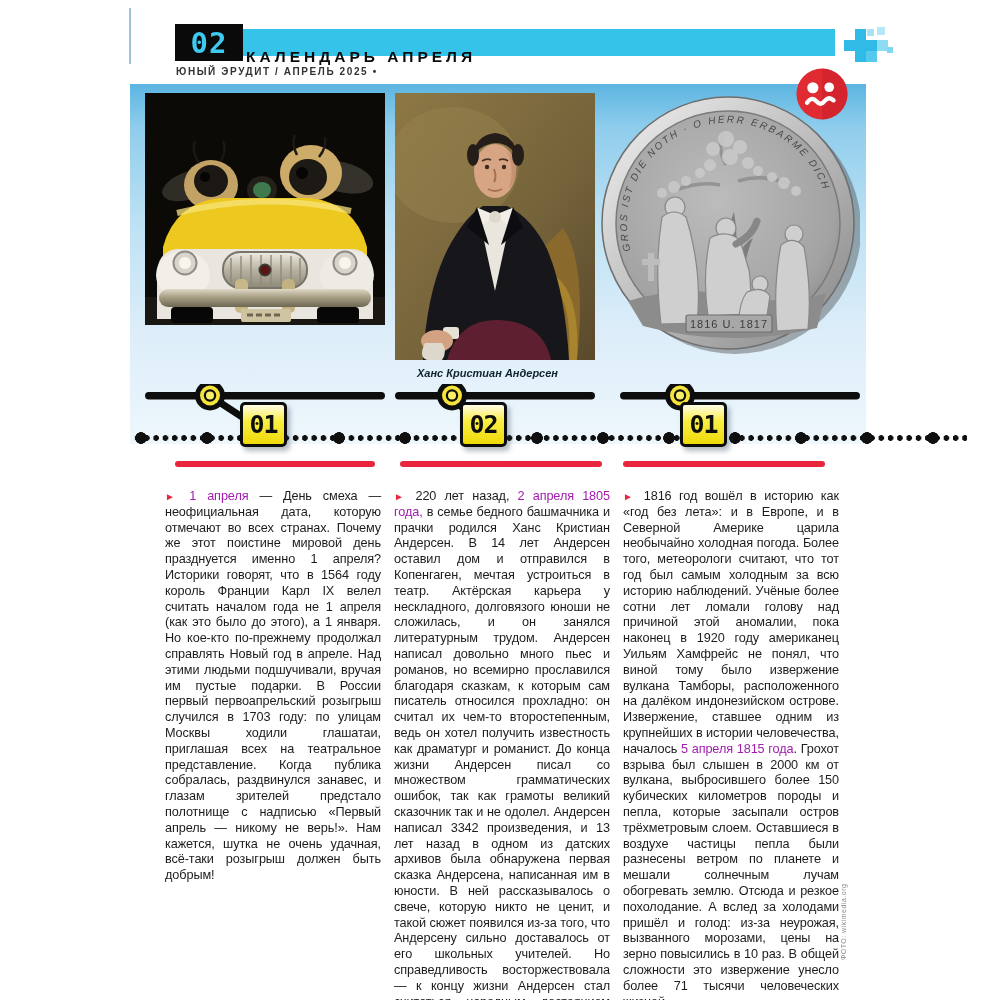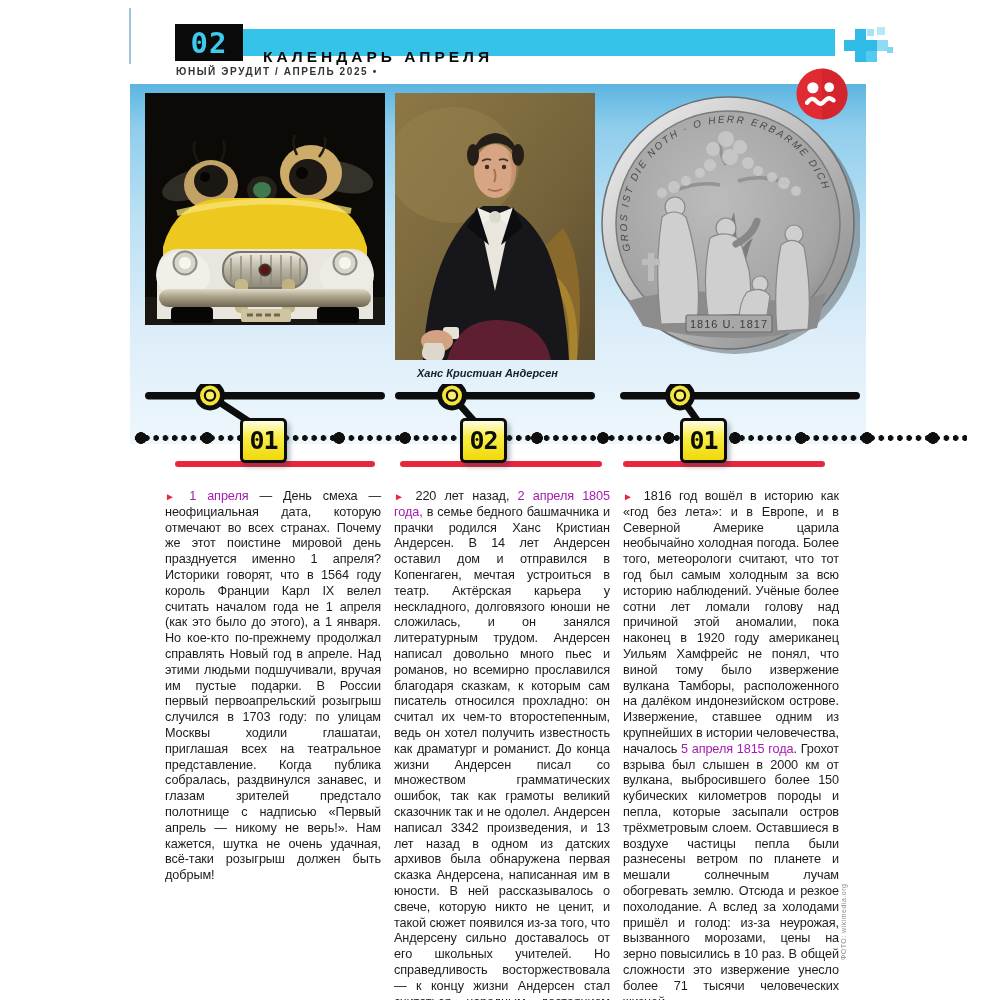--- a/index.html
+++ b/index.html
@@ -7,21 +7,21 @@
         font-family:"Liberation Sans",sans-serif;text-decoration:underline;}
 
   
   .vline{position:absolute;left:129px;top:8px;width:2px;height:56px;background:#9cc3d6;}
   .pagenum-box{position:absolute;left:175px;top:24px;width:68px;height:37px;background:#0a0a0a;
         display:flex;align-items:center;justify-content:center;}
   .pagenum-box span{color:#3ec9ef;font-family:"DejaVu Sans Mono","Liberation Mono",monospace;
         font-weight:bold;font-size:29px;letter-spacing:1px;}
   .title-strip{position:absolute;left:243px;top:29px;width:592px;height:27px;background:#35c3ea;
         display:flex;align-items:center;}
-  .title-strip span{color:#0b0b0b;font-weight:800;font-size:15.5px;letter-spacing:4px;padding-left:20px;margin-top:29px;}
+  .title-strip span{color:#0b0b0b;font-weight:800;font-size:15.5px;letter-spacing:4px;padding-left:3px;margin-top:29px;}
   .issue-line{position:absolute;left:176px;top:66px;font-size:10px;font-weight:700;
         letter-spacing:1.6px;color:#333;}
   .pixel-plus{position:absolute;left:833px;top:23px;}
 
   
   .blue-panel{position:absolute;left:130px;top:84px;width:736px;height:360px;
         background:linear-gradient(180deg,#5bb5e1 0%,#8fcdec 12%,#bce1f4 38%,#dcedf9 68%,#eef7fc 100%);}
   .photo{position:absolute;}
   .caption{position:absolute;font-size:11px;font-weight:700;font-style:italic;
         color:#0f2430;line-height:1.33;}
@@ -30,21 +30,21 @@
   .cap3{left:622px;top:349px;width:230px;}
 
   
   .timeline-svg{position:absolute;left:130px;top:384px;width:736px;height:62px;}
   .dots{position:absolute;left:133px;top:431px;width:834px;height:14px;
         background-image:
           radial-gradient(circle at 8px 7px,#0f0f0f 5.6px,rgba(0,0,0,0) 6.1px),
           radial-gradient(circle at 4.5px 7px,#0f0f0f 2.6px,rgba(0,0,0,0) 3.1px);
         background-size:66px 14px,9.3px 14px;
         background-repeat:repeat-x;}
-  .datebox{position:absolute;top:418px;width:47px;height:45px;
+  .datebox{position:absolute;top:402px;width:47px;height:45px;
         background:linear-gradient(180deg,#fffde9 0%,#f9ee45 40%,#efd90a 100%);
         border:3.5px solid #0d0d0d;border-radius:5px;box-sizing:border-box;
         display:flex;align-items:center;justify-content:center;
         font-family:"DejaVu Sans Mono","Liberation Mono",monospace;font-weight:bold;
         font-size:25px;color:#0d0d0d;letter-spacing:-1px;
         box-shadow:3px 4px 5px rgba(40,60,80,.35);z-index:6;}
   .db1{left:240px;} .db2{left:460px;} .db3{left:680px;}
   .redbar{position:absolute;top:461px;height:6px;background:#e8273f;border-radius:3px;}
   .rb1{left:175px;width:200px;} .rb2{left:400px;width:202px;} .rb3{left:623px;width:202px;}
 

